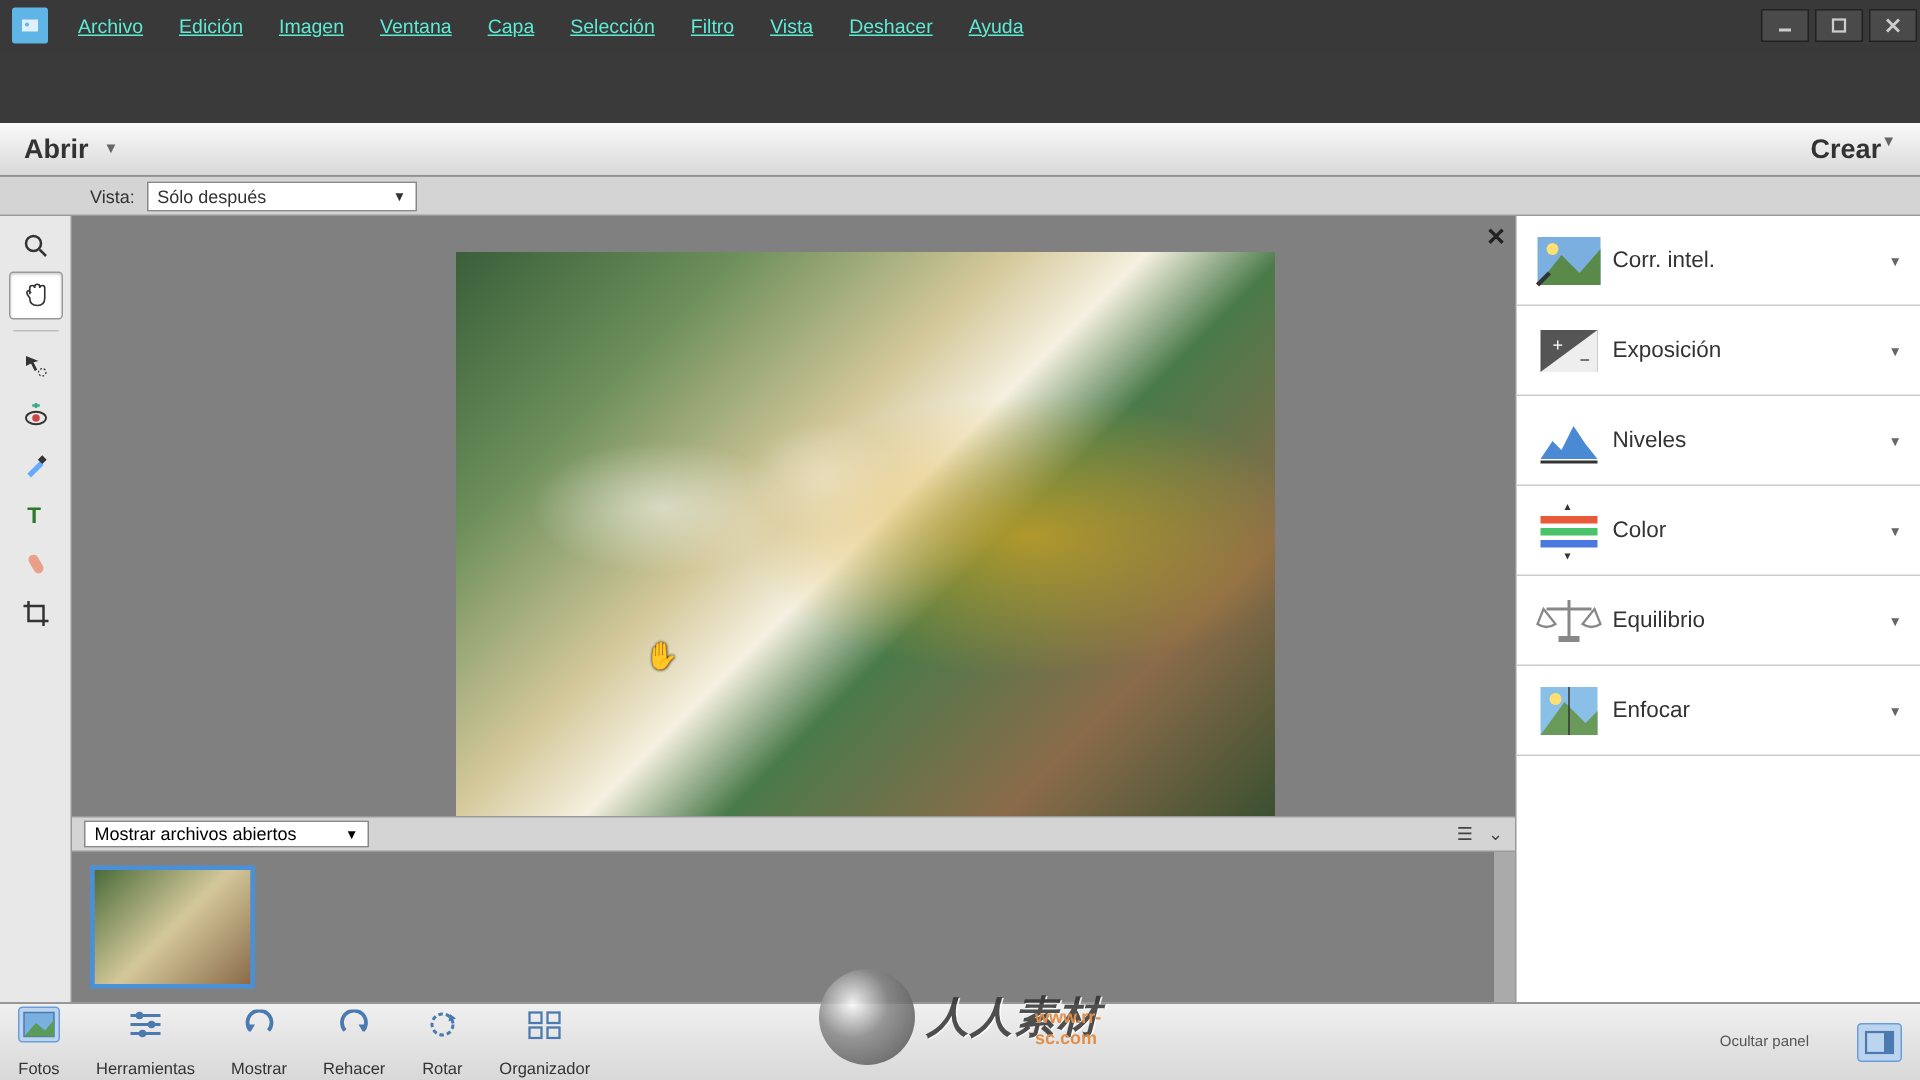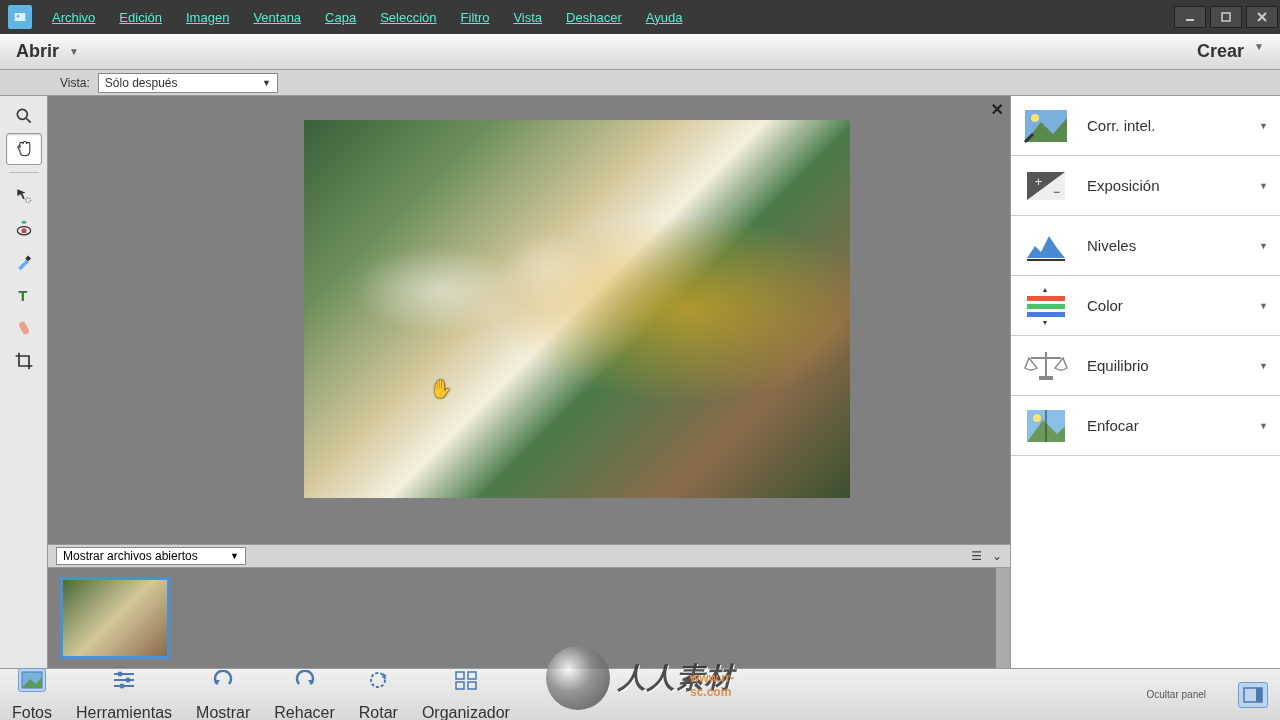--- a/index.html
+++ b/index.html
@@ -13,21 +13,21 @@
 .win-btn { width: 32px; height: 22px; background: #4a4a4a; margin: 4px 2px; display:flex; align-items:center; justify-content:center; border:1px solid #222; }
 .win-btn svg { stroke: #ccc; fill: none; }
 
 
 .modebar { height: 36px; background: linear-gradient(#fafafa,#d8d8d8); display: flex; align-items: center; border-bottom: 1px solid #999; }
 .abrir { font-size: 18px; font-weight: 600; color: #333; padding: 0 16px; display:flex; align-items:center; gap:10px; }
 .abrir .caret { font-size: 10px; color:#666; }
 .tabs { margin-left: auto; margin-right: auto; display: flex; height: 100%; position: absolute; left: 50%; transform: translateX(-50%); }
 .tab { padding: 0 26px; display: flex; align-items: center; font-size: 15px; color: #333; cursor:pointer; }
 .tab.active { background: #4a4a4a; color: #fff; }
-.crear { margin-left: auto; font-size: 18px; font-weight: 600; color:#333; padding: 0 16px; display:flex; align-items:flex-start; gap:10px; }
+.crear { margin-left: auto; font-size: 18px; font-weight: 600; color:#333; padding: 0 16px; display:flex; align-items:flex-start; }
 .crear .caret { font-size: 10px; color:#666; }
 
 
 .optbar { height: 26px; background: #d4d4d4; border-bottom: 1px solid #999; display: flex; align-items: center; font-size: 12px; color:#333; padding: 0 24px 0 60px; gap: 8px; }
 .vista-select { background:#fff; border:1px solid #888; height:20px; width:180px; padding:0 6px; display:flex; align-items:center; justify-content:space-between; font-size:12px; }
 .zoom-group { margin-left:auto; display:flex; align-items:center; gap:8px; }
 .slider { width:120px; height:4px; background:#aaa; border-radius:2px; position:relative; }
 .slider-thumb { position:absolute; left:3px; top:-5px; width:14px; height:14px; border-radius:50%; background:#fff; border:1px solid #777; }
 .share-icon, .help-icon { width:20px; height:20px; display:flex; align-items:center; justify-content:center; margin-left:8px; }
 .help-icon { width:18px; height:18px; border-radius:50%; background:#888; color:#fff; font-size:12px; font-weight:bold; }
@@ -56,28 +56,28 @@
 .bin-select { background:#fff; border:1px solid #888; height:18px; width:190px; padding:0 6px; display:flex; align-items:center; justify-content:space-between; }
 .bin-icons { margin-left:auto; display:flex; gap:10px; font-size:12px; color:#444; }
 
 
 .bin { height:100px; background:#808080; display:flex; align-items:center; padding:0 12px; gap:8px; position:relative; }
 .thumb { width:110px; height:82px; border:3px solid #4a90d9; background: linear-gradient(135deg,#4a6b3a,#d4c89a,#8a6b4a); }
 .bin-scroll { position:absolute; right:0; top:0; bottom:0; width:14px; background:#aaa; }
 
 
 .rpanel { width:270px; background:#fff; border-left:1px solid #999; display:flex; flex-direction:column; }
-.adj { height:60px; border-bottom:1px solid #ccc; display:flex; align-items:center; padding:0 12px; gap:18px; cursor:pointer; }
+.adj { height:60px; border-bottom:1px solid #ccc; display:flex; align-items:center; padding:0 12px; gap:6px; cursor:pointer; }
 .adj-icon { width:46px; height:40px; display:flex; align-items:center; justify-content:center; }
 .adj-label { font-size:15px; color:#333; flex:1; }
 .adj-caret { font-size:9px; color:#666; }
 
 
 .bottombar { height:52px; background:linear-gradient(#f0f0f0,#d8d8d8); border-top:1px solid #999; display:flex; align-items:center; padding:0 12px; gap:24px; }
-.bbtn { display:flex; flex-direction:column; align-items:center; gap:12px; font-size:16px; color:#333; cursor:pointer; }
+.bbtn { display:flex; flex-direction:column; align-items:center; gap:12px; font-size:11px; color:#333; cursor:pointer; }
 .bbtn-icon { width:28px; height:24px; display:flex; align-items:center; justify-content:center; }
 .bbtn.active .bbtn-icon { background:#bcd4ee; border:1px solid #6a9edb; border-radius:3px; }
 .watermark { position:absolute; left:50%; transform:translateX(-50%); bottom:10px; display:flex; align-items:center; gap:8px; opacity:.85; }
 .wm-ball { width:64px; height:64px; border-radius:50%; background:radial-gradient(circle at 35% 35%, #fff, #888 40%, #444); position:relative; }
 .wm-text { font-size:28px; font-weight:900; color:#333; letter-spacing:1px; font-style:italic; text-shadow:1px 1px 0 #fff; }
 .wm-url { position:absolute; bottom:-2px; left:72px; font-size:12px; color:#e08030; font-weight:bold; }
 .hide-panel { margin-left:auto; font-size:10px; color:#555; }
 .panel-toggle { width:30px; height:26px; background:#bcd4ee; border:1px solid #6a9edb; border-radius:3px; margin-left:8px; display:flex; align-items:center; justify-content:center; }
 .v2b { position:absolute; right:12px; bottom:56px; font-size:13px; color:rgba(255,255,255,.4); font-style:italic; }
 </style>
@@ -114,21 +114,21 @@
       </div>
     <div class="win-btn">
         <svg width="12" height="12">
           <line x1="2" y1="2" x2="10" y2="10" stroke-width="2"></line>
           <line x1="10" y1="2" x2="2" y2="10" stroke-width="2"></line>
         </svg>
       </div>
   </div>
 </div>
 
-<div class="modebar" style="position:relative;">
+<div class="modebar" style="position:relative;margin-top:48px;">
   <div class="abrir">
     <span>Abrir</span>
     <span class="caret">▼</span>
   </div>
   <div class="crear">
     <span>Crear</span>
     <span class="caret">▼</span>
   </div>
 </div>
 

